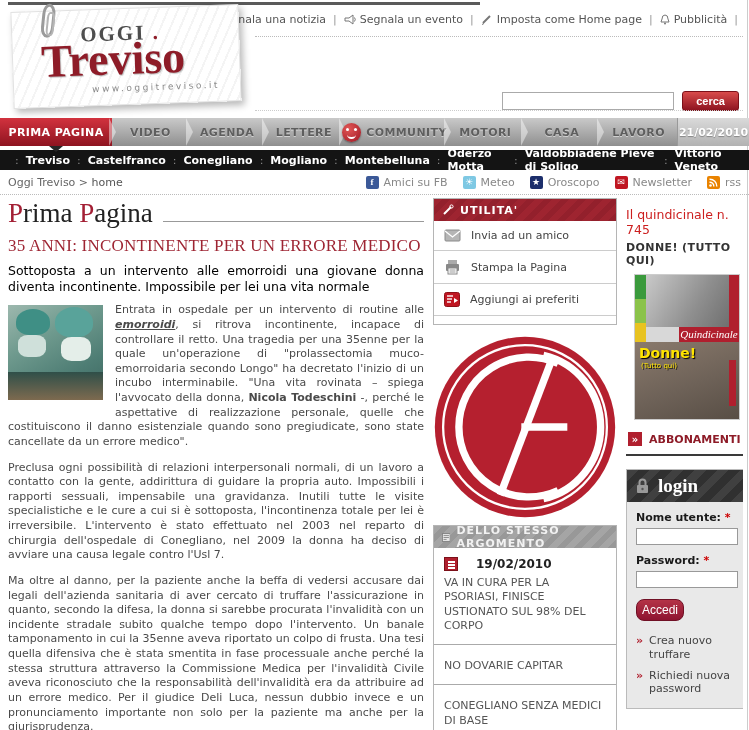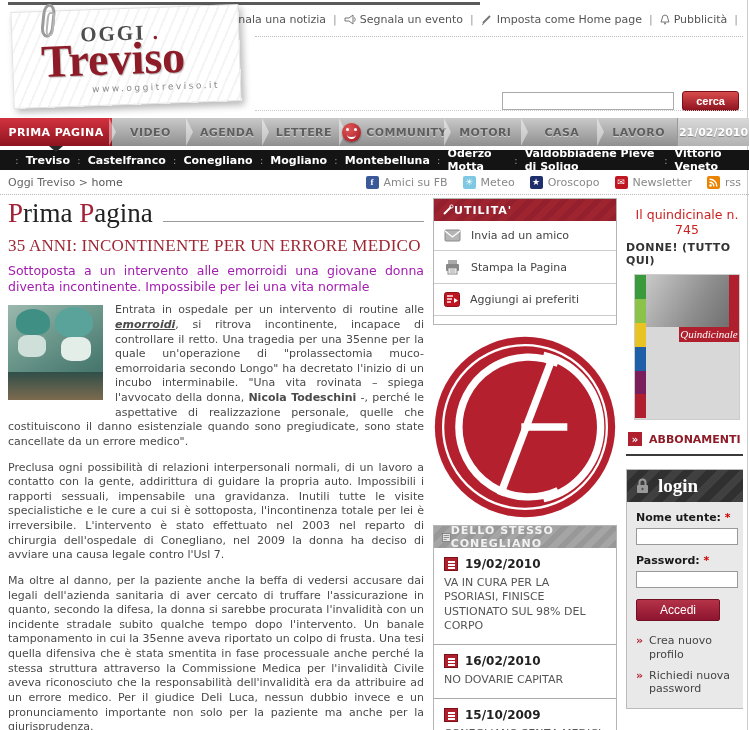--- a/index.html
+++ b/index.html
@@ -61,73 +61,73 @@
   
   .main { position:absolute; top:198px; left:8px; width:735px; height:532px; display:flex; gap:9px; overflow:hidden; }
   .col1 { width:416px; flex:0 0 416px; }
   .col2 { width:184px; flex:0 0 184px; }
   .col3 { flex:1; }
 
   .section-h { font-family:"Liberation Serif",serif; font-size:27px; color:#222; display:flex; align-items:flex-end; gap:10px; }
   .section-h .red { color:#a31f34; }
   .section-h .rule { flex:1; border-bottom:1px solid #999; margin-bottom:7px; }
   .headline { font-family:"Liberation Serif",serif; font-size:17px; color:#9e2533; margin-top:7px; letter-spacing:.2px; }
-  .subtitle { color:#a21caf; font-size:12.5px; text-align:justify; margin-top:7px; line-height:1.25; }
+  .subtitle { color:#000000; font-size:12.5px; text-align:justify; margin-top:7px; line-height:1.25; }
   .artbody { margin-top:9px; font-size:11px; color:#4a4a4a; text-align:justify; line-height:1.33; }
   .artbody p { margin-bottom:11px; }
   .emo { font-style:italic; font-weight:bold; text-decoration:underline; color:#4a4a4a; cursor:pointer; }
   .pname { font-weight:bold; }
   .photo { float:left; width:95px; height:95px; margin:2px 12px 6px 0; position:relative; overflow:hidden;
     background:linear-gradient(150deg,#9db8ae 0%,#6f9a8e 35%,#4e7d74 70%,#3d665f 100%); }
   .photo .cap1 { position:absolute; top:4px; left:8px; width:34px; height:26px; background:#3f8f85; border-radius:50% 50% 40% 40%; }
   .photo .cap2 { position:absolute; top:2px; right:10px; width:38px; height:30px; background:#59a39a; border-radius:50% 50% 40% 40%; }
   .photo .mask1 { position:absolute; top:30px; left:10px; width:28px; height:22px; background:#cfe0da; border-radius:35%; }
   .photo .mask2 { position:absolute; top:32px; right:12px; width:30px; height:24px; background:#e4eee9; border-radius:35%; }
   .photo .field { position:absolute; bottom:0; left:0; width:100%; height:28px; background:linear-gradient(#2f4f49,#7d6a4f); }
 
   .box { border:1px solid #b5b5b5; background:#fff; }
-  .boxhdr { height:22px; display:flex; align-items:center; padding:0 8px; color:#fff; font-size:11px; font-weight:bold; letter-spacing:1px; }
+  .boxhdr { height:22px; display:flex; align-items:center; gap:6px; padding:0 8px; color:#fff; font-size:11px; font-weight:bold; letter-spacing:1px; }
   .red-hdr { background:repeating-linear-gradient(135deg,#9e2430,#9e2430 6px,#93202c 6px,#93202c 12px); }
   .gray-hdr { background:repeating-linear-gradient(135deg,#a5a5a5,#a5a5a5 6px,#989898 6px,#989898 12px); color:#f2f2f2; }
   .uitem { display:flex; align-items:center; gap:10px; padding:8px 10px; font-size:11px; color:#444; border-bottom:1px solid #ccc; cursor:pointer; }
   .ubox-pad { height:8px; }
 
   .cnwrap { display:flex; justify-content:center; padding:10px 0 6px; }
 
   .ritem { padding:9px 10px 11px; border-bottom:1px solid #aaa; cursor:pointer; }
   .ritem:last-child { border-bottom:none; }
-  .rdate { display:flex; align-items:center; gap:7px; font-size:12px; font-weight:bold; color:#222; }
+  .rdate { display:flex; align-items:center; gap:18px; font-size:12px; font-weight:bold; color:#222; }
   .rtitle { font-size:11px; color:#555; margin-top:5px; line-height:1.3; }
   .docic { width:14px; height:14px; background:#b01f2e; border:1px solid #7c1019; display:inline-block; position:relative; flex:0 0 auto; }
   .docic::after { content:""; position:absolute; left:3px; top:3px; width:7px; height:1.5px; background:#fff; box-shadow:0 3px 0 #fff, 0 6px 0 #fff; }
 
   
   .edhdr { height:26px; background:#141414; color:#fff; display:flex; align-items:center; gap:7px; padding:0 7px; font-family:"Liberation Serif",serif; font-size:16px; font-weight:bold; }
-  .ed-issue { color:#cc1f1f; font-size:12.5px; text-align:center; margin-top:9px; }
+  .ed-issue { color:#cc1f1f; font-size:12.5px; margin-top:9px; }
   .ed-title { font-weight:bold; color:#333; font-size:11px; margin-top:4px; letter-spacing:.4px; }
   .cover { width:106px; height:146px; margin:7px auto 0; position:relative; border:1px solid #ccc; background:#d8d8d8; overflow:hidden; cursor:pointer; }
   .cv-strip { position:absolute; left:0; top:0; width:11px; height:100%; }
   .cv-strip div { height:16.6%; }
   .cv-photo-top { position:absolute; left:11px; top:0; right:10px; height:52px; background:linear-gradient(120deg,#c9c9c9,#8f8f8f 60%,#6f6f6f); }
   .cv-red-edge { position:absolute; right:0; top:0; width:10px; height:52px; background:#b01f2e; }
   .cv-mast { position:absolute; left:11px; top:52px; right:0; height:15px; background:#b01f2e; color:#fff; font-family:"Liberation Serif",serif; font-style:italic; font-size:11px; text-align:center; line-height:15px;margin-left:33px; }
   .cv-photo { position:absolute; left:0; top:67px; right:0; bottom:0; background:linear-gradient(160deg,#8a7a6c,#6e6258 55%,#584e45); }
   .cv-donne { position:absolute; left:4px; top:3px; color:#ffe400; font-weight:bold; font-size:14px; text-shadow:1px 1px 1px #000; }
   .cv-tutto { position:absolute; left:6px; top:20px; color:#ffe400; font-size:7px; text-shadow:1px 1px 0 #000; }
   .cv-spine { position:absolute; right:3px; top:18px; width:7px; height:46px; background:#b01f2e; }
   .abbon { display:flex; align-items:center; gap:7px; font-size:11px; font-weight:bold; color:#8e1c28; padding:8px 2px; border-bottom:2px solid #3a3a3a; margin-top:4px; cursor:pointer; }
   .abic { width:14px; height:14px; background:#b01f2e; color:#fff; display:inline-flex; align-items:center; justify-content:center; font-size:10px; }
 
   .loginbox { margin-top:13px; border:1px solid #bbb; background:#e9e9e9; }
   .login-hdr { height:32px; background:repeating-linear-gradient(135deg,#404040,#404040 8px,#303030 8px,#303030 16px); display:flex; align-items:center; gap:8px; padding:0 8px; color:#fff; font-family:"Liberation Serif",serif; font-size:19px; font-weight:bold; }
   .login-body { padding:9px 9px 12px; }
   .flabel { font-size:11px; font-weight:bold; color:#1a1a1a; }
   .req { color:#cc0000; font-weight:bold; }
   .ftext { width:102px; height:17px; border:1px solid #999; margin:4px 0 9px; font-size:11px; padding:0 3px; }
-  .accedi { background:linear-gradient(#b43347,#8e1430); color:#fff; border:1px solid #701025; padding:3px 23px; font-size:12px; border-radius:2px; cursor:pointer; margin:2px 0 6px; }
+  .accedi { background:linear-gradient(#b43347,#8e1430); color:#fff; border:1px solid #701025; padding:3px 5px; font-size:12px; border-radius:8px; cursor:pointer; margin:2px 0 6px; }
   .llink { display:flex; gap:6px; font-size:11px; color:#444; margin-top:7px; line-height:1.25; cursor:pointer; }
   .larr { color:#b01f2e; font-weight:bold; }
 
   .ic { display:inline-block; vertical-align:middle; }
 </style>
 </head>
 <body>
 
 <div class="page">
 
@@ -334,41 +334,33 @@
       </div>
 
       <div class="box">
         <div class="boxhdr gray-hdr">
           <svg class="ic" width="11" height="11" viewBox="0 0 11 11">
               <rect x="0.5" y="0.5" width="10" height="10" fill="#e8e8e8" stroke="#777"></rect>
               <line x1="2" y1="3" x2="9" y2="3" stroke="#777"></line>
               <line x1="2" y1="5.5" x2="9" y2="5.5" stroke="#777"></line>
               <line x1="2" y1="8" x2="6" y2="8" stroke="#777"></line>
             </svg>
-          <span>DELLO STESSO CONEGLIANO</span>
+          <span>DELLO STESSO ARGOMENTO</span>
         </div>
         <div class="ritem">
           <div class="rdate">
               <span class="docic"></span>
               <span>19/02/2010</span>
             </div>
           <div class="rtitle">VA IN CURA PER LA PSORIASI, FINISCE USTIONATO SUL 98% DEL CORPO</div>
         </div>
         <div class="ritem">
-          <div class="rdate">
-              <span class="docic"></span>
-              <span>16/02/2010</span>
-            </div>
           <div class="rtitle">NO DOVARIE CAPITAR</div>
         </div>
         <div class="ritem">
-          <div class="rdate">
-              <span class="docic"></span>
-              <span>15/10/2009</span>
-            </div>
           <div class="rtitle">CONEGLIANO SENZA MEDICI DI BASE</div>
         </div>
 
       </div>
     </div>
 
     <div class="col3">
       <div>
         <div class="ed-issue">Il quindicinale n. 745</div>
         <div class="ed-title">DONNE! (TUTTO QUI)</div>
@@ -378,20 +370,25 @@
             <div style="background:#3a9a3c;"></div>
               <div style="background:#8bc34a;"></div>
               <div style="background:#e8c321;"></div>
               <div style="background:#1f5fa8;"></div>
               <div style="background:#7a1f5c;"></div>
               <div style="background:#b01f2e;"></div>
           </div>
           <div class="cv-photo-top"></div>
           <div class="cv-red-edge"></div>
           <div class="cv-mast">Quindicinale</div>
+          <div class="cv-photo">
+            <div class="cv-donne">Donne!</div>
+            <div class="cv-tutto">(Tutto qui)</div>
+            <div class="cv-spine"></div>
+          </div>
         </div>
 
         <div class="abbon">
           <span class="abic">»</span>
           <span>ABBONAMENTI</span>
         </div>
       </div>
 
       <div class="loginbox">
         <div class="login-hdr">
@@ -403,21 +400,21 @@
           <span>login</span>
         </div>
         <div class="login-body">
           <div class="flabel"><span>Nome utente:</span> <span class="req">*</span></div>
           <input class="ftext" type="text" style="">
           <div class="flabel"><span>Password:</span> <span class="req">*</span></div>
           <input class="ftext" type="password" style="">
           <div><button class="accedi">Accedi</button></div>
           <div class="llink">
               <span class="larr">»</span>
-              <span>Crea nuovo profilo</span>
+              <span>Crea nuovo truffare</span>
             </div>
           <div class="llink">
               <span class="larr">»</span>
               <span>Richiedi nuova password</span>
             </div>
         </div>
       </div>
 
     </div>
 

